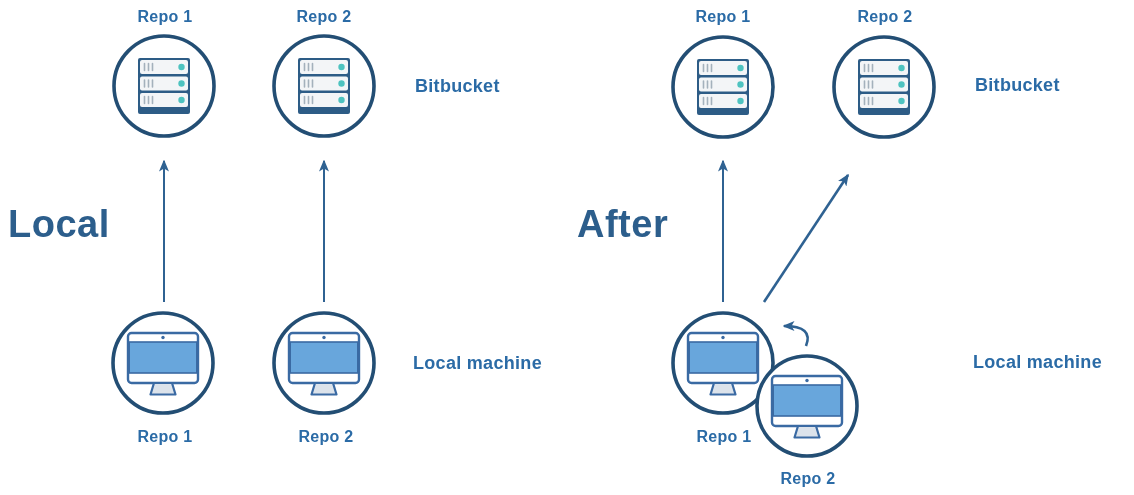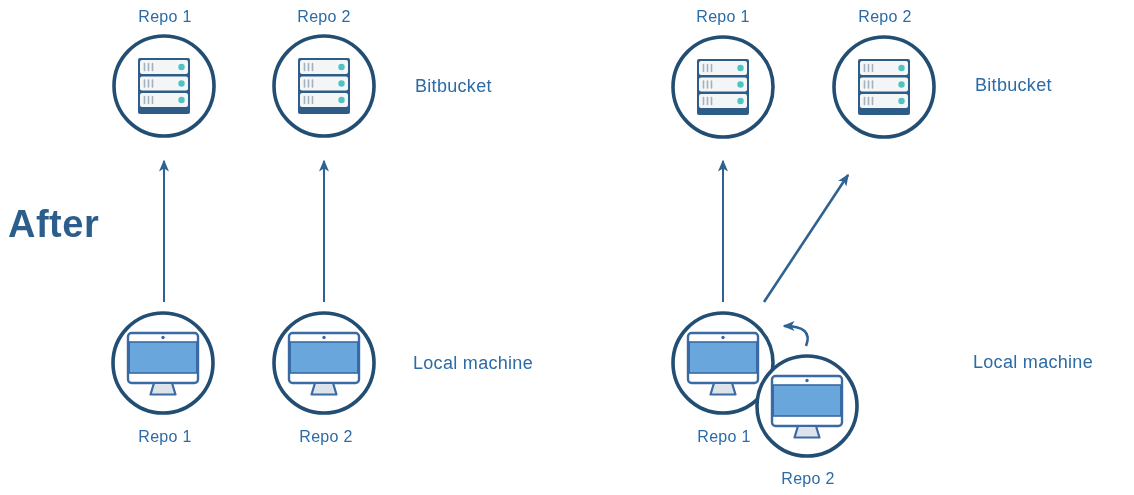--- a/index.html
+++ b/index.html
@@ -16,21 +16,21 @@
     overflow: hidden;
   }
   .stage svg.diagram-layer {
     position: absolute;
     left: 0;
     top: 0;
   }
   .label {
     position: absolute;
     color: #2b6ba6;
-    font-weight: normal;
+    font-weight: bold;
     white-space: nowrap;
     -webkit-font-smoothing: antialiased;
   }
   .repo-label {
     font-size: 16px;
     transform: translateX(-50%);
     letter-spacing: 0.3px;
   }
   .side-label {
     font-size: 18px;
@@ -128,31 +128,32 @@
       </g>
       <g transform="translate(807,406)">
         <use href="#node-circle-def"></use>
         <use href="#monitor-icon-def"></use>
       </g>
 
       <path d="M 806 346 Q 814 326 784 326" fill="none" stroke="#2f6292" stroke-width="2.6" marker-end="url(#ah)"></path>
     </g>
   </svg>
 
-  <div class="heading" style="left:8px; top:203px">After</div>
+  <div class="heading" style="left:8px; top:203px">Local</div>
 
   <div class="label repo-label" style="left:165px; top:8px">Repo 1</div>
   <div class="label repo-label" style="left:324px; top:8px">Repo 2</div>
 
   <div class="label side-label" style="left:415px; top:76px">Bitbucket</div>
   <div class="label side-label" style="left:413px; top:353px">Local machine</div>
 
   <div class="label repo-label" style="left:165px; top:428px">Repo 1</div>
   <div class="label repo-label" style="left:326px; top:428px">Repo 2</div>
 
+  <div class="heading" style="left:577px; top:203px">After</div>
 
   <div class="label repo-label" style="left:723px; top:8px">Repo 1</div>
   <div class="label repo-label" style="left:885px; top:8px">Repo 2</div>
 
   <div class="label side-label" style="left:975px; top:75px">Bitbucket</div>
   <div class="label side-label" style="left:973px; top:352px">Local machine</div>
 
   <div class="label repo-label" style="left:724px; top:428px">Repo 1</div>
   <div class="label repo-label" style="left:808px; top:470px">Repo 2</div>
 

